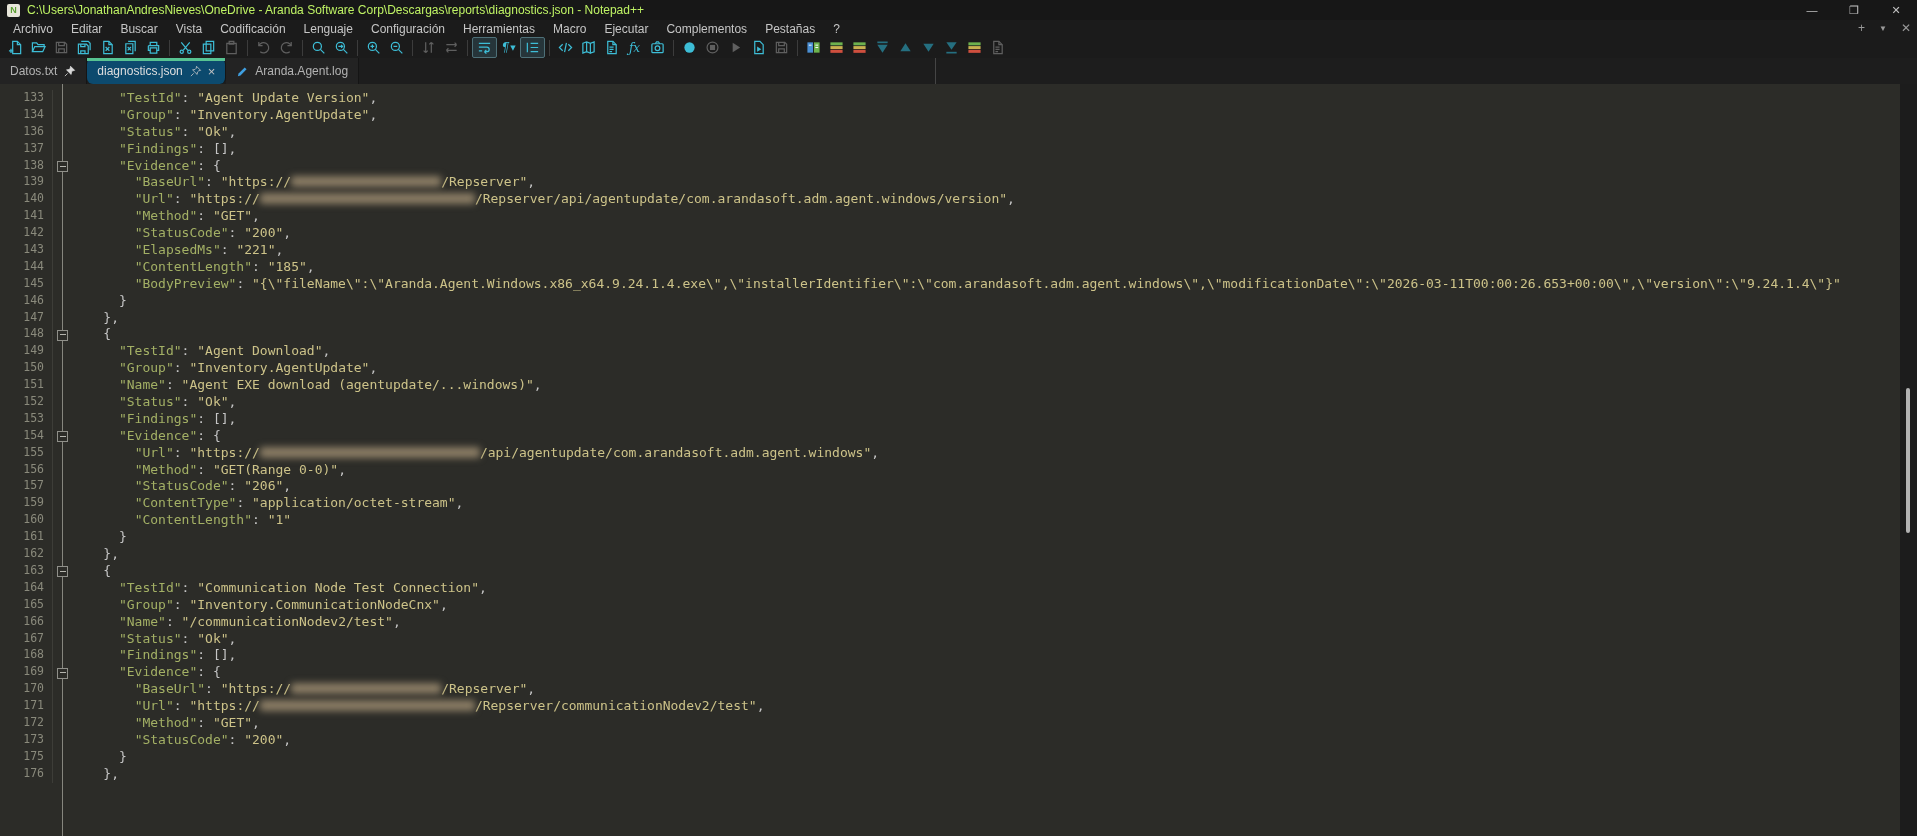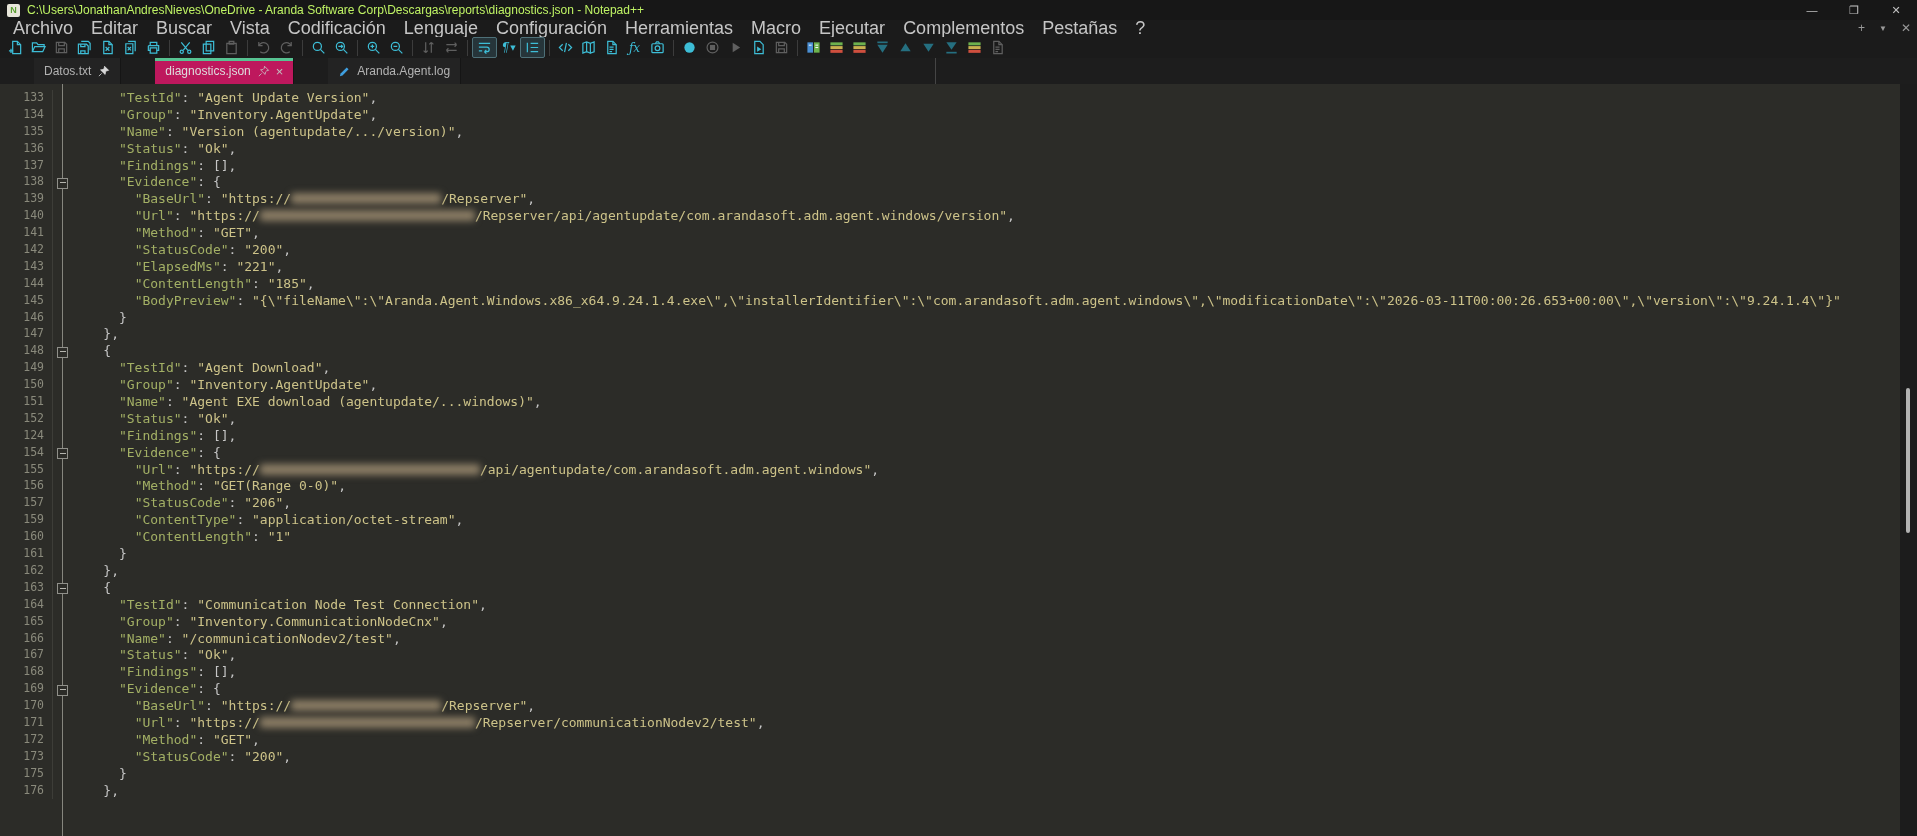--- a/index.html
+++ b/index.html
@@ -10,39 +10,39 @@
             display:flex;align-items:center;}
   #appicon{width:13px;height:13px;margin:0 7px 0 7px;border-radius:2px;background:#e8e6da;
            display:flex;align-items:center;justify-content:center;font-size:9px;font-weight:bold;color:#5a9e32;}
   #title{font-size:12px;color:#bef264;white-space:nowrap;}
   #winbtns{position:absolute;right:0;top:0;height:20px;display:flex;}
   .wbtn{width:42px;height:20px;display:flex;align-items:center;justify-content:center;
         color:#c0c0c0;font-size:11px;}
   
   #menubar{position:absolute;left:0;top:20px;width:100%;height:17px;background:#1b1b1b;
            display:flex;align-items:center;padding-left:4px;box-sizing:border-box;}
-  .menu-item{font-size:18px;color:#c6c6c6;padding:0 9px;white-space:nowrap;}
+  .menu-item{font-size:12px;color:#c6c6c6;padding:0 9px;white-space:nowrap;}
   #menuextras{position:absolute;right:6px;top:20px;height:17px;display:flex;align-items:center;gap:14px;}
   .mx{color:#9a9a9a;font-size:12px;line-height:17px;}
   
   #toolbar{position:absolute;left:0;top:37px;width:100%;height:21px;background:#1b1b1b;
            display:flex;align-items:center;padding-left:4px;box-sizing:border-box;}
   .tbtn{width:23px;height:19px;display:flex;align-items:center;justify-content:center;
         border-radius:2px;flex:0 0 auto;}
   .tbtn svg{width:15px;height:15px;fill:none;stroke:currentColor;stroke-width:1.3;}
   .tbtn.txt{font-size:12px;font-style:italic;font-family:"DejaVu Serif",serif;}
   .tc{color:#3dbdd6}.dim{color:#5f5f5f}.dk{color:#256f80}
   .pressed{border:1px solid #4e7078;background:#26353a;}
   .tsep{width:1px;height:16px;background:#3c3c3c;margin:0 4px;flex:0 0 auto;}
   .caret{font-size:7px;color:#3dbdd6;margin-left:1px;}
   
   #tabbar{position:absolute;left:0;top:58px;width:100%;height:26px;background:#1d1d1d;display:flex;}
   .tab{position:relative;height:26px;display:flex;align-items:center;padding:0 10px;
-       background:#232323;border-right:1px solid #151515;font-size:12px;color:#b3b3b3;gap:6px;margin-left:34px;}
-  .tab.active{background:#be185d;color:#dedede;}
+       background:#232323;border-right:1px solid #151515;font-size:12px;color:#b3b3b3;gap:6px;}
+  .tab.active{background:#0c4a6e;color:#dedede;border-radius:6px;}
   .tab.active::before{content:"";position:absolute;left:0;top:0;width:100%;height:3px;background:#57c392;}
   .tab svg{width:13px;height:13px;}
   .tclose{font-size:13px;color:#c2c2c2;line-height:13px;}
   #tabedge{position:absolute;left:935px;top:58px;width:1px;height:26px;background:#454545;}
   
   #editor{position:absolute;left:0;top:84px;width:1900px;height:752px;background:#2c2c28;overflow:hidden;}
   #rows{position:absolute;left:0;top:6px;width:100%;}
   .row{display:flex;height:16.9px;align-items:flex-start;}
   .ln{width:44px;text-align:right;padding-right:8px;flex:0 0 auto;
       font-family:"DejaVu Sans Mono",monospace;font-size:11.5px;color:#8a8a7c;}
@@ -487,25 +487,20 @@
           <span class="ln">133</span>
           <span class="fold"></span>
           <span class="ct"><span class="sp">      </span><span class="sk">"TestId"</span><span class="sp">: </span><span class="ss">"Agent Update Version"</span><span class="sp">,</span></span>
         </div>
         <div class="row">
           <span class="ln">134</span>
           <span class="fold"></span>
           <span class="ct"><span class="sp">      </span><span class="sk">"Group"</span><span class="sp">: </span><span class="ss">"Inventory.AgentUpdate"</span><span class="sp">,</span></span>
         </div>
         <div class="row">
-          <span class="ln">135</span>
-          <span class="fold"></span>
-          <span class="ct"><span class="sp">      </span><span class="sk">"Name"</span><span class="sp">: </span><span class="ss">"Version (agentupdate/.../version)"</span><span class="sp">,</span></span>
-        </div>
-        <div class="row">
           <span class="ln">136</span>
           <span class="fold"></span>
           <span class="ct"><span class="sp">      </span><span class="sk">"Status"</span><span class="sp">: </span><span class="ss">"Ok"</span><span class="sp">,</span></span>
         </div>
         <div class="row">
           <span class="ln">137</span>
           <span class="fold"></span>
           <span class="ct"><span class="sp">      </span><span class="sk">"Findings"</span><span class="sp">: </span><span class="sp">[],</span></span>
         </div>
         <div class="row">
@@ -581,21 +576,21 @@
           <span class="ln">151</span>
           <span class="fold"></span>
           <span class="ct"><span class="sp">      </span><span class="sk">"Name"</span><span class="sp">: </span><span class="ss">"Agent EXE download (agentupdate/...windows)"</span><span class="sp">,</span></span>
         </div>
         <div class="row">
           <span class="ln">152</span>
           <span class="fold"></span>
           <span class="ct"><span class="sp">      </span><span class="sk">"Status"</span><span class="sp">: </span><span class="ss">"Ok"</span><span class="sp">,</span></span>
         </div>
         <div class="row">
-          <span class="ln">124</span>
+          <span class="ln">153</span>
           <span class="fold"></span>
           <span class="ct"><span class="sp">      </span><span class="sk">"Findings"</span><span class="sp">: </span><span class="sp">[],</span></span>
         </div>
         <div class="row">
           <span class="ln">154</span>
           <span class="fold">
             <span class="fbox"></span>
           </span>
           <span class="ct"><span class="sp">      </span><span class="sk">"Evidence"</span><span class="sp">: {</span></span>
         </div>

